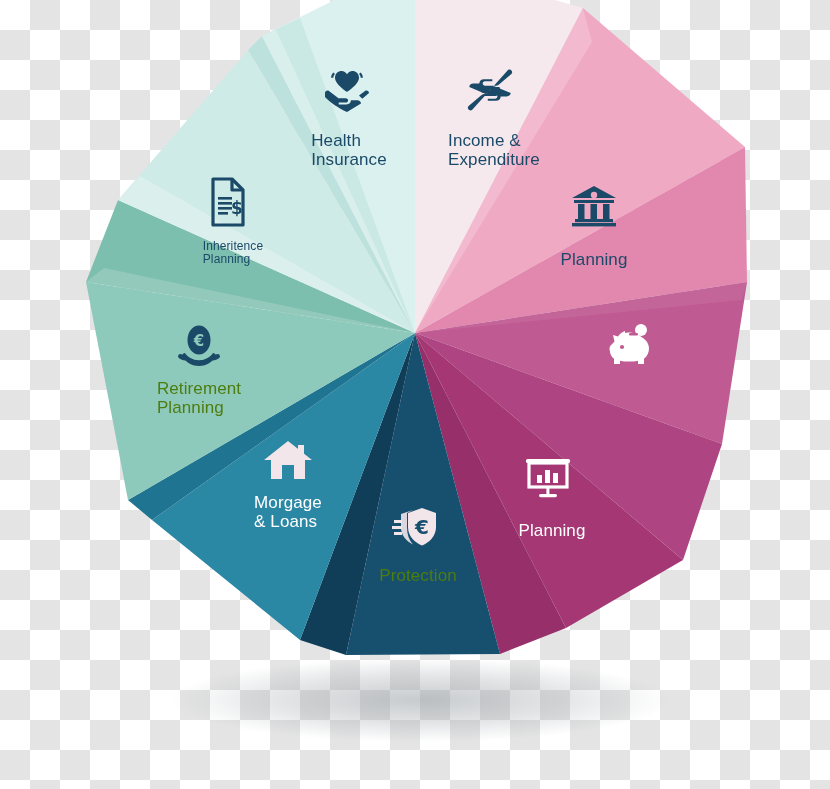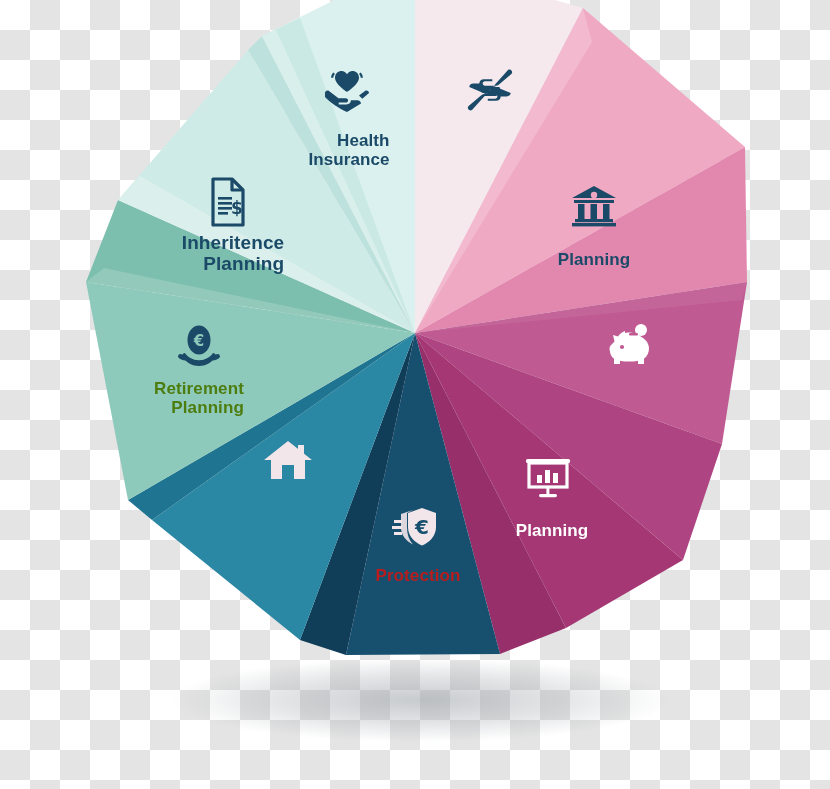--- a/index.html
+++ b/index.html
@@ -15,23 +15,23 @@
     background-image:
       linear-gradient(45deg,#e4e4e4 25%,transparent 25%,transparent 75%,#e4e4e4 75%),
       linear-gradient(45deg,#e4e4e4 25%,transparent 25%,transparent 75%,#e4e4e4 75%);
     background-size:60px 60px;
     background-position:0 0,30px 30px;
   }
   #stage{position:absolute;inset:0;}
   #wheel{position:absolute;left:0;top:0;width:830px;height:789px;}
   .seg-label{
     position:absolute;
-    text-align:right;
+    text-align:left;
     line-height:1.12;
-    font-weight:bold;
+    font-weight:normal;
     letter-spacing:.1px;
     pointer-events:none;
     white-space:pre-line;
     transform:translate(-50%,-50%);
   }
   .ic{position:absolute;transform:translate(-50%,-50%);}
 </style>
 </head>
 <body>
 
@@ -123,33 +123,35 @@
 
   <div class="ic" style="left:490px;top:92px;">
     <svg width="58" height="50" viewBox="0 0 58 50">
       <path d="M47 5c2.6-1.5 5.6 1.8 3.4 4L38 19.5c-.9.8-2 1.2-3.2 1.2H24c-1.3 0-2.3-1-2.3-2.2s1-2.2 2.3-2.2h7.3v-2H23c-3 0-4.7 2-4.7 4.3h-6c-2.4 0-4 1.6-4 3.4l17 7.2Z" fill="#1b4a68"></path>
       <path d="M11 45c-2.6 1.5-5.6-1.8-3.4-4L20 30.5c.9-.8 2-1.2 3.2-1.2h10.9c1.3 0 2.3 1 2.3 2.2s-1 2.2-2.3 2.2H26.8v2H35c3 0 4.7-2 4.7-4.3h6c2.4 0 4-1.6 4-3.4L32.7 21Z" fill="#1b4a68"></path>
       <rect x="19" y="22" width="20" height="2.4" rx="1.2" fill="#1b4a68"></rect>
       <rect x="20.5" y="25.6" width="17" height="2.2" rx="1.1" fill="#1b4a68"></rect>
       <rect x="22" y="29" width="14" height="2" rx="1" fill="#1b4a68"></rect>
     </svg>
   </div>
+  <div class="seg-label" style="left: 494px; top: 150px; color: rgb(27, 74, 104); font-size: 17px;">Income &amp;
+Expenditure</div>
 
   <div class="ic" style="left:228px;top:204px;">
     <svg width="44" height="52" viewBox="0 0 44 52">
       <path d="M7 3h19l11 11v35H7Z" fill="none" stroke="#1b4a68" stroke-width="3.2" stroke-linejoin="round"></path>
       <path d="M26 3v11h11" fill="none" stroke="#1b4a68" stroke-width="3.2" stroke-linejoin="round"></path>
       <rect x="12" y="21" width="14" height="2.6" fill="#1b4a68"></rect>
       <rect x="12" y="26" width="14" height="2.6" fill="#1b4a68"></rect>
       <rect x="12" y="31" width="14" height="2.6" fill="#1b4a68"></rect>
       <rect x="12" y="36" width="10" height="2.6" fill="#1b4a68"></rect>
       <text x="31" y="38" font-family="DejaVu Sans, sans-serif" font-size="17" font-weight="bold" fill="#1b4a68" text-anchor="middle">$</text>
     </svg>
   </div>
-  <div class="seg-label" style="left: 233px; top: 253px; color: rgb(27, 74, 104); font-size: 19px;">Inheritence
+  <div class="seg-label" style="left: 233px; top: 253px; color: rgb(27, 74, 104); font-size: 12px;">Inheritence
 Planning</div>
 
   <div class="ic" style="left:594px;top:208px;">
     <svg width="50" height="44" viewBox="0 0 50 44">
       <path d="M25 2 3 14h44Z" fill="#1b4a68"></path>
       <circle cx="25" cy="11" r="3.2" fill="#efa6c1"></circle>
       <rect x="5" y="16" width="40" height="3" fill="#1b4a68"></rect>
       <rect x="9" y="20" width="6.5" height="15" fill="#1b4a68"></rect>
       <rect x="21.5" y="20" width="6.5" height="15" fill="#1b4a68"></rect>
       <rect x="34" y="20" width="6.5" height="15" fill="#1b4a68"></rect>
@@ -172,32 +174,34 @@
   <div class="seg-label" style="left: 199px; top: 398px; color: #4d7c0f; font-size: 17px;">Retirement
 Planning</div>
 
   <div class="ic" style="left:288px;top:462px;">
     <svg width="52" height="44" viewBox="0 0 52 44">
       <path d="M26 3 2 22h7v19h34V22h7Z" fill="#f2e6ea"></path>
       <rect x="20" y="27" width="12" height="14" fill="#2b88a5"></rect>
       <rect x="36" y="7" width="6" height="9" fill="#f2e6ea"></rect>
     </svg>
   </div>
+  <div class="seg-label" style="left: 288px; top: 512px; color: rgb(255, 255, 255); font-size: 17px;">Morgage
+&amp; Loans</div>
 
   <div class="ic" style="left:418px;top:529px;">
     <svg width="52" height="46" viewBox="0 0 52 46">
       <path d="M30 4 16 9v14c0 9 6.5 15.5 14 18.5C37.5 38.5 44 32 44 23V9Z" fill="#f2e6ea"></path>
       <text x="30" y="30" font-family="DejaVu Sans, sans-serif" font-size="20" font-weight="bold" fill="#17506f" text-anchor="middle">€</text>
       <path d="M21 6 9 10v13c0 8 5 14 12 17.5-4-4.5-6-10-6-17V9Z" fill="#f2e6ea" opacity="0.9"></path>
       <rect x="2" y="16" width="8" height="3" fill="#f2e6ea"></rect>
       <rect x="0" y="22" width="10" height="3" fill="#f2e6ea"></rect>
       <rect x="2" y="28" width="8" height="3" fill="#f2e6ea"></rect>
     </svg>
   </div>
-  <div class="seg-label" style="left: 418px; top: 576px; color: #b91c1c; font-size: 17px;">Protection</div>
+  <div class="seg-label" style="left: 418px; top: 576px; color: #4d7c0f; font-size: 17px;">Protection</div>
 
   <div class="ic" style="left:548px;top:480px;">
     <svg width="52" height="46" viewBox="0 0 52 46">
       <rect x="4" y="4" width="44" height="4" rx="1.6" fill="#ffffff"></rect>
       <rect x="7" y="8" width="38" height="24" fill="none" stroke="#ffffff" stroke-width="3.2"></rect>
       <rect x="15" y="20" width="5" height="8" fill="#ffffff"></rect>
       <rect x="23" y="15" width="5" height="13" fill="#ffffff"></rect>
       <rect x="31" y="18" width="5" height="10" fill="#ffffff"></rect>
       <rect x="24.4" y="32" width="3" height="7" fill="#ffffff"></rect>
       <rect x="17" y="39" width="18" height="3.2" rx="1.6" fill="#ffffff"></rect>

